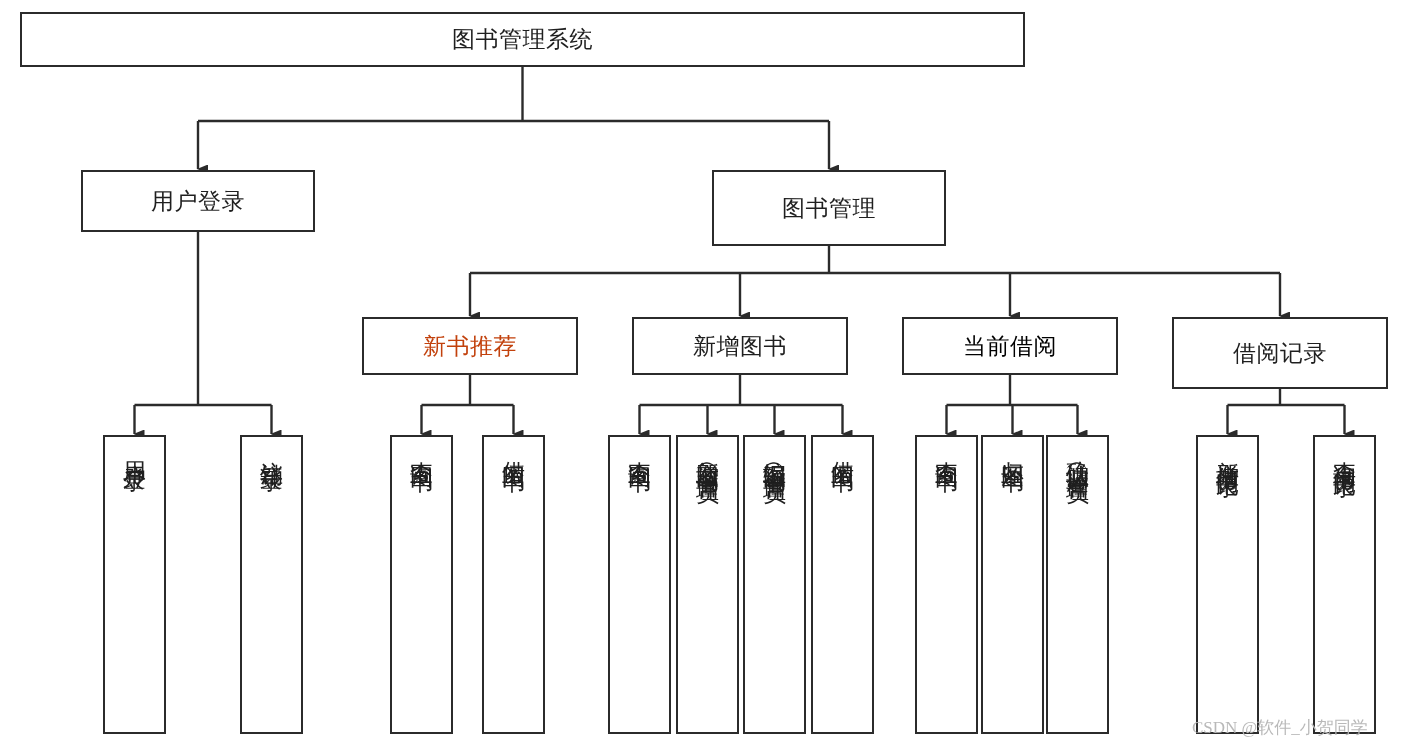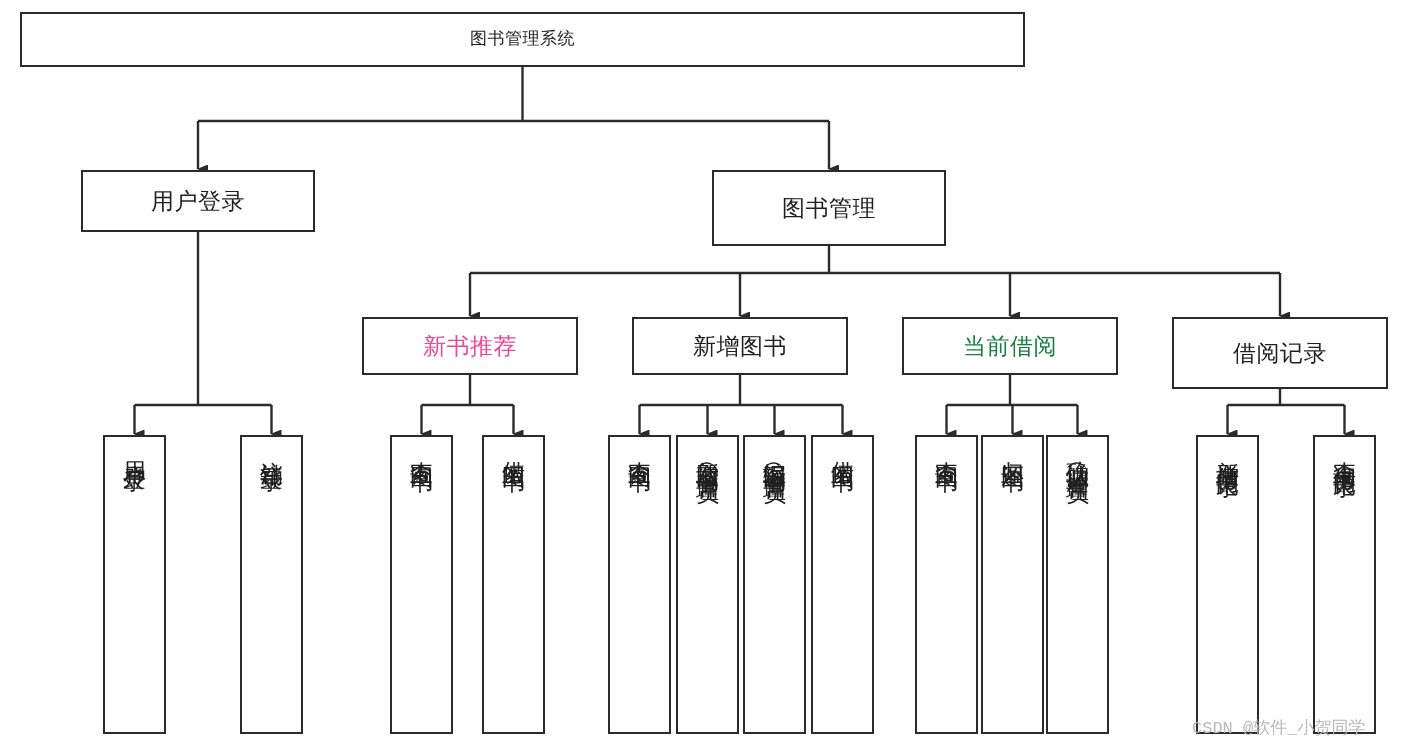--- a/index.html
+++ b/index.html
@@ -40,39 +40,39 @@
     font-family: "Liberation Sans", "DejaVu Sans", sans-serif;
     line-height: 1.08;
     text-align: center;
     white-space: nowrap;
   }
   .node-h .node-label {
     font-size: 23px;
     letter-spacing: 0.5px;
   }
   .node-root .node-label {
-    font-size: 17px;
+    font-size: 23px;
   }
   .node-v {
     align-items: flex-start;
     padding-top: 6px;
   }
   .node-v .node-label {
     writing-mode: vertical-rl;
     text-orientation: upright;
     font-size: 23px;
     letter-spacing: 3px;
     line-height: 1;
     display: block;
   }
   .watermark {
     position: absolute;
     color: #b9b9b9;
     font-size: 17px;
-    font-family: Liberation Mono, monospace;
+    font-family: Liberation Serif, serif;
     white-space: nowrap;
     pointer-events: none;
     user-select: none;
   }
 </style>
 </head>
 <body>
 
 <div id="diagram-root">
 
@@ -123,27 +123,27 @@
       <div class="node-box node-h node-root" style="left: 20px; top: 12px; width: 1005px; height: 55px; border-color: rgb(43, 43, 43); background: rgb(255, 255, 255);">
         <span class="node-label" style="color: rgb(31, 31, 31);">图书管理系统</span>
       </div>
       <div class="node-box node-h" style="left: 81px; top: 170px; width: 234px; height: 62px; border-color: rgb(43, 43, 43); background: rgb(255, 255, 255);">
         <span class="node-label" style="color: rgb(31, 31, 31);">用户登录</span>
       </div>
       <div class="node-box node-h" style="left: 712px; top: 170px; width: 234px; height: 76px; border-color: rgb(43, 43, 43); background: rgb(255, 255, 255);">
         <span class="node-label" style="color: rgb(31, 31, 31);">图书管理</span>
       </div>
       <div class="node-box node-h" style="left: 362px; top: 317px; width: 216px; height: 58px; border-color: rgb(43, 43, 43); background: rgb(255, 255, 255);">
-        <span class="node-label" style="color: #ec4899;">新书推荐</span>
+        <span class="node-label" style="color: #c2410c;">新书推荐</span>
       </div>
       <div class="node-box node-h" style="left: 632px; top: 317px; width: 216px; height: 58px; border-color: rgb(43, 43, 43); background: rgb(255, 255, 255);">
         <span class="node-label" style="color: rgb(31, 31, 31);">新增图书</span>
       </div>
       <div class="node-box node-h" style="left: 902px; top: 317px; width: 216px; height: 58px; border-color: rgb(43, 43, 43); background: rgb(255, 255, 255);">
-        <span class="node-label" style="color: #15803d;">当前借阅</span>
+        <span class="node-label" style="color: #000000;">当前借阅</span>
       </div>
       <div class="node-box node-h" style="left: 1172px; top: 317px; width: 216px; height: 72px; border-color: rgb(43, 43, 43); background: rgb(255, 255, 255);">
         <span class="node-label" style="color: rgb(31, 31, 31);">借阅记录</span>
       </div>
       <div class="node-box node-v" style="left: 103px; top: 435px; width: 63px; height: 299px; border-color: rgb(43, 43, 43); background: rgb(255, 255, 255);">
         <span class="node-label" style="color: rgb(31, 31, 31);">用户登录</span>
       </div>
       <div class="node-box node-v" style="left: 240px; top: 435px; width: 63px; height: 299px; border-color: rgb(43, 43, 43); background: rgb(255, 255, 255);">
         <span class="node-label" style="color: rgb(31, 31, 31);">注销登录</span>
       </div>

